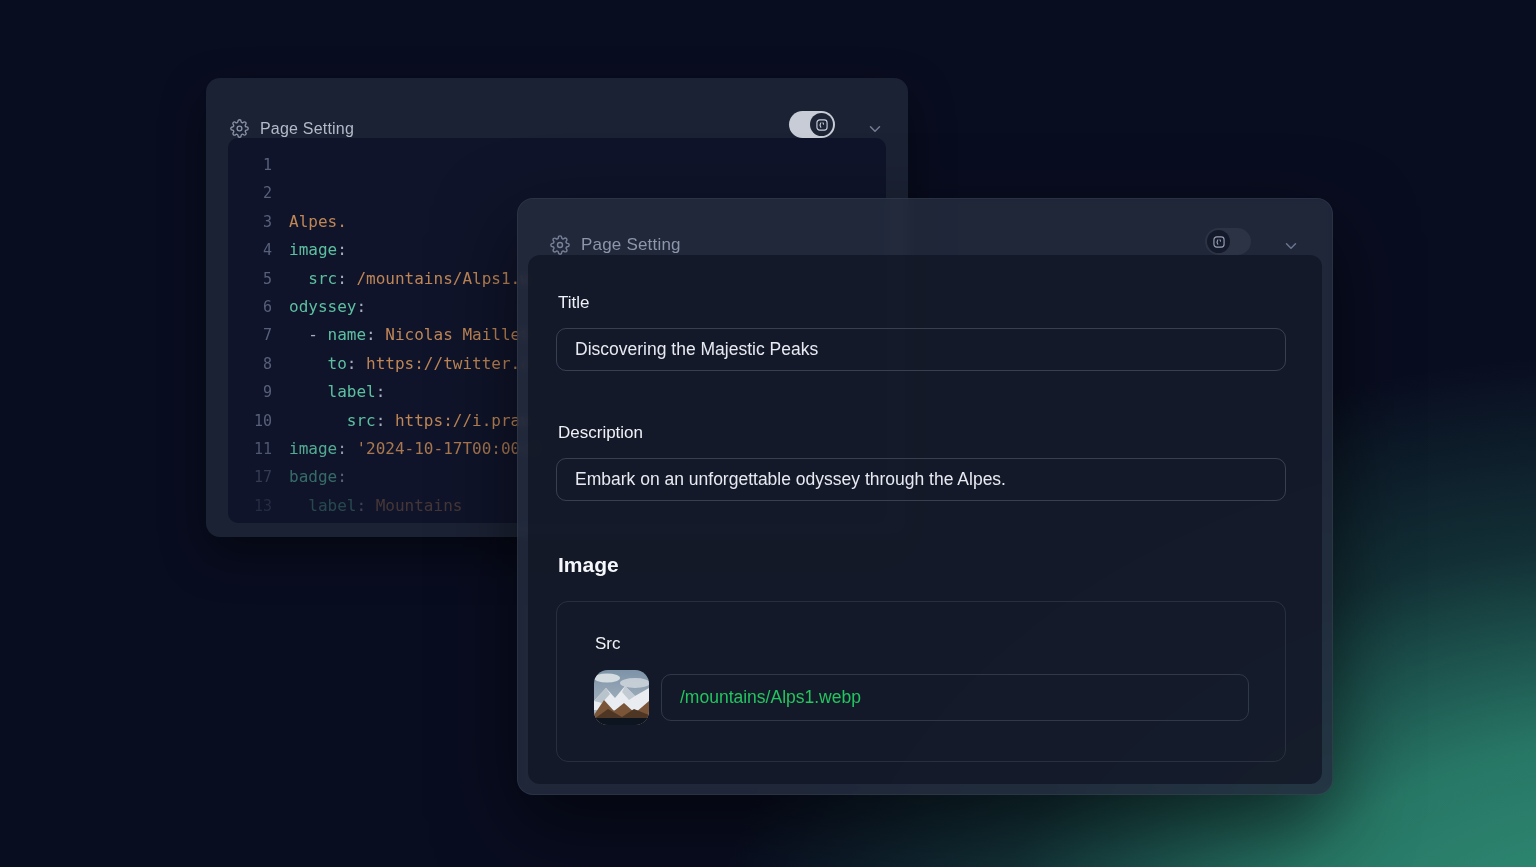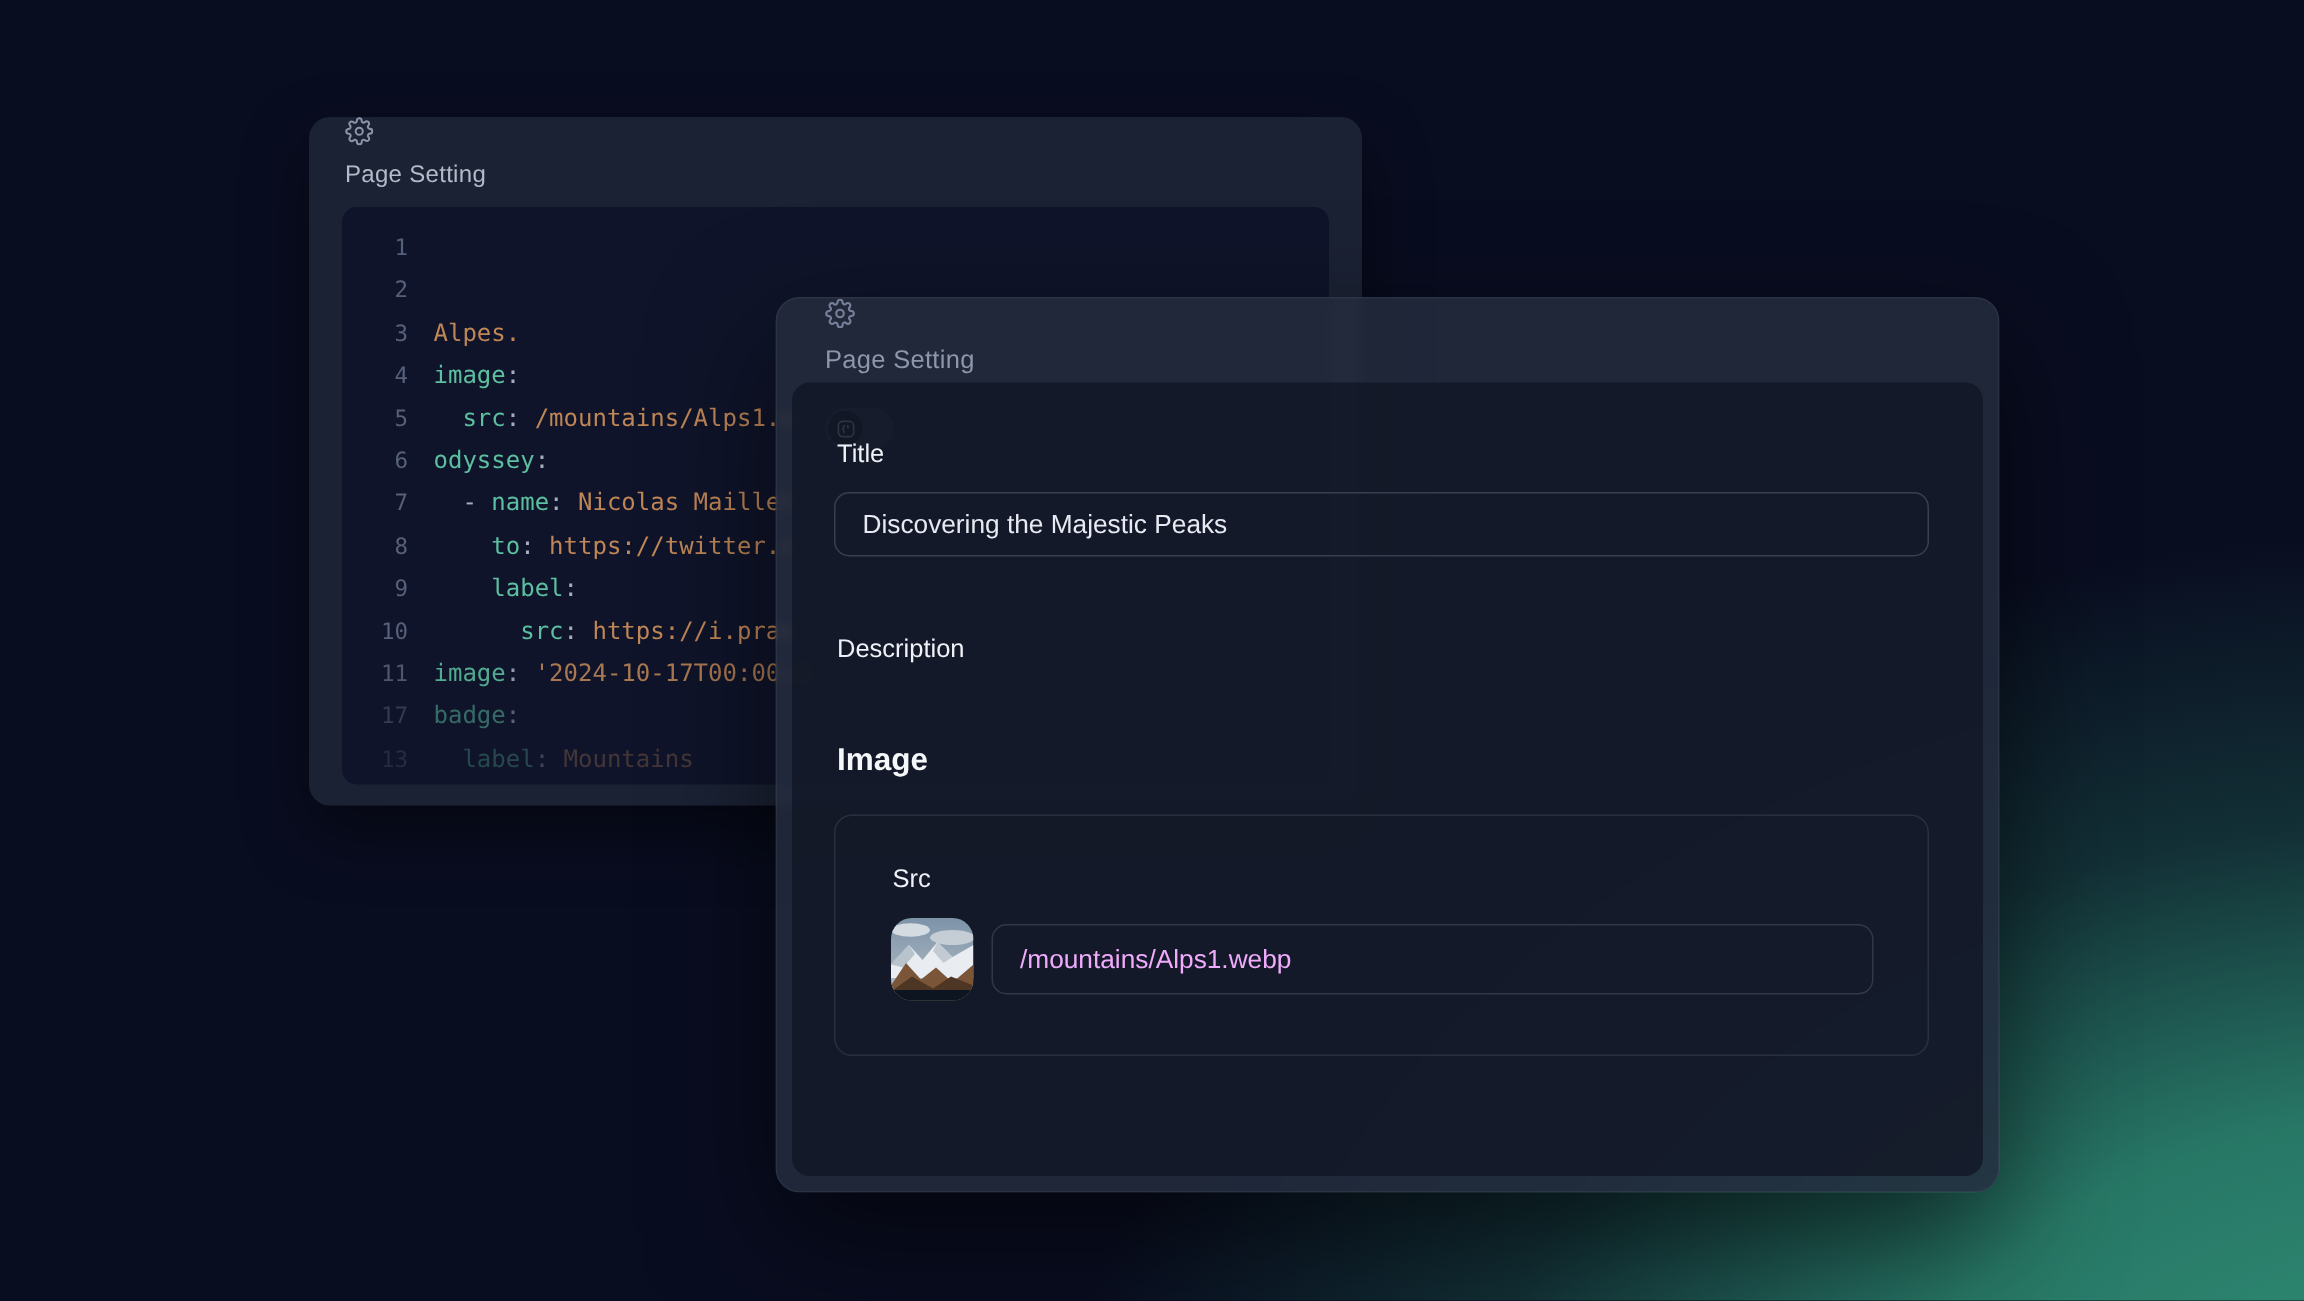--- a/index.html
+++ b/index.html
@@ -20,21 +20,21 @@
     background:rgba(28,35,53,0.97);
     box-shadow:0 18px 45px rgba(0,0,0,0.45);
   }
   .front-panel{
     left:517px;top:198px;width:816px;height:597px;border-radius:16px;
     background:rgba(36,44,62,0.84);
     border:1px solid rgba(255,255,255,0.05);
     box-shadow:0 30px 80px rgba(0,0,0,0.55);
     backdrop-filter:blur(4px);
   }
-  .panel-header{display:flex;align-items:flex-start;height:60px;padding:0 24px;gap:11px;flex-direction:column;}
+  .panel-header{display:flex;align-items:flex-end;height:60px;padding:0 24px;gap:11px;}
   .front-panel .panel-header{height:56px;padding:0 32px;}
   .panel-title{font-size:16px;font-weight:500;color:#b3bac8;letter-spacing:0.2px;}
   .front-panel .panel-title{color:#8d96ab;font-size:17px;}
   .gear{width:19px;height:19px;color:#8a93a8;flex:none;}
   .front-panel .gear{color:#78819a;width:20px;height:20px;}
   .header-spacer{flex:1;}
   .chevron{width:18px;height:18px;color:#747d93;}
   .front-panel .chevron{color:#6b7590;}
   
   .toggle{width:46px;height:27px;border-radius:14px;position:relative;flex:none;margin-right:20px;}
@@ -75,21 +75,21 @@
   .image-box{
     border:1px solid rgba(150,162,188,0.16);border-radius:12px;
     height:161px;box-sizing:border-box;padding:32px 36px 28px 37px;
   }
   .src-label{font-size:17px;color:#eef1f7;margin:0 0 16px 1px;}
   .src-row{display:flex;align-items:center;gap:12px;}
   .thumb{width:55px;height:55px;border-radius:14px;overflow:hidden;flex:none;background:#233;}
   .thumb svg{display:block;width:55px;height:55px;}
   .src-input{
     flex:1;height:47px;border-radius:10px;border:1px solid rgba(150,162,188,0.22);
-    background:transparent;color:#f0abfc;font-size:17.5px;padding:0 18px;
+    background:transparent;color:#22c55e;font-size:17.5px;padding:0 18px;
     box-sizing:border-box;font-family:"Liberation Sans",sans-serif;outline:none;
   }
 </style>
 </head>
 <body>
 
 <div class="panel back-panel">
   <div class="panel-header">
     <svg class="gear" viewBox="0 0 24 24" fill="none" stroke="currentColor" stroke-width="1.7" stroke-linecap="round" stroke-linejoin="round">
       <circle cx="12" cy="12" r="3"></circle>
@@ -149,20 +149,21 @@
     <svg class="chevron" viewBox="0 0 24 24" fill="none" stroke="currentColor" stroke-width="2" stroke-linecap="round" stroke-linejoin="round">
       <polyline points="6 9 12 15 18 9"></polyline>
     </svg>
   </div>
 
   <div class="content-card">
     <div class="field-label">Title</div>
     <input class="text-input" type="text" readonly="" value="Discovering the Majestic Peaks" style="">
 
     <div class="field-label desc-label">Description</div>
+    <input class="text-input" type="text" readonly="" value="Embark on an unforgettable odyssey through the Alpes." style="">
 
     <div class="image-heading">Image</div>
 
     <div class="image-box">
       <div class="src-label">Src</div>
       <div class="src-row">
         <div class="thumb">
           <svg viewBox="0 0 55 55">
             <defs>
               <linearGradient id="sky" x1="0" y1="0" x2="0" y2="1">

